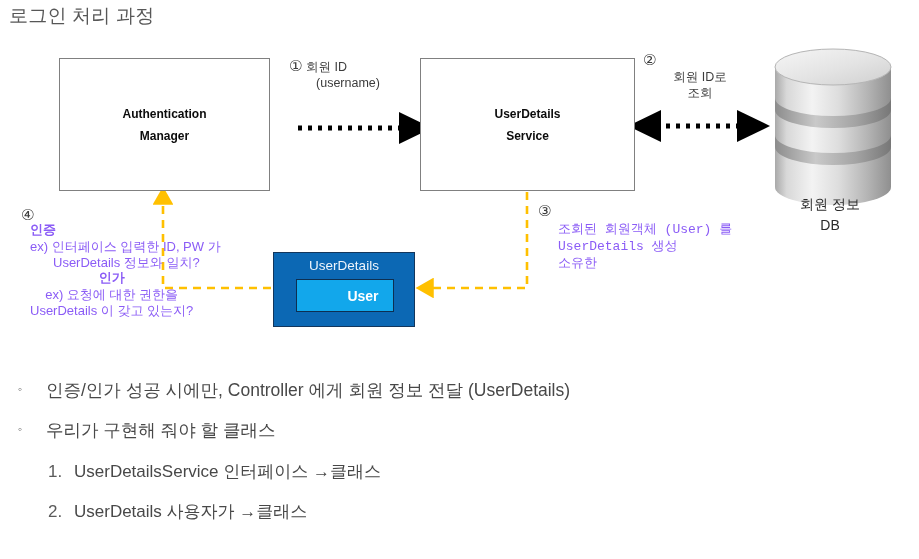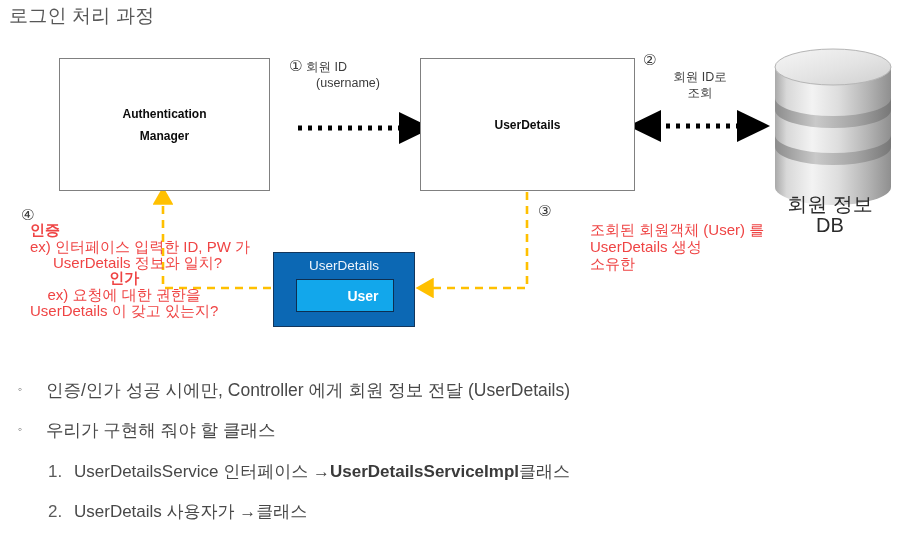--- a/index.html
+++ b/index.html
@@ -86,38 +86,38 @@
   }
   .flow-num-3 {
     position: absolute;
     left: 538px; top: 166px;
     font-size: 15px; color: #3c3c3c;
   }
 
   
   .annot {
     position: absolute;
-    font-size: 15px;
+    font-size: 13px;
     line-height: 16.5px;
-    color: #ef4444;
+    color: #8b5cf6;
     white-space: nowrap;
   }
   .annot .hd { font-weight: bold; }
   .annot .ind { padding-left: 23px; }
   #annot-authentication { left: 30px; top: 186px; }
   #annot-authorization  { left: 30px; top: 234px; text-align: center; }
-  #annot-step3 { left: 590px; top: 185px; line-height: 17px; }
+  #annot-step3 { left: 558px; top: 185px; line-height: 17px; font-family: Liberation Mono, monospace; }
 
   
   #db-label {
     position: absolute;
     left: 760px; top: 158px;
     width: 140px;
     text-align: center;
-    font-size: 20px;
+    font-size: 14px;
     line-height: 21px;
     color: #2b2b2b;
   }
 
   
   #userdetails-object {
     position: absolute;
     left: 273px; top: 216px;
     width: 142px; height: 75px;
     background: #0C68B4;
@@ -249,20 +249,21 @@
     <div class="node-box" id="auth-manager-box">
       <div>
         <span>Authentication</span>
         <span>Manager</span>
       </div>
     </div>
 
     <div class="node-box" id="userdetails-service-box">
       <div>
         <span>UserDetails</span>
+        <span>Service</span>
       </div>
     </div>
 
     <div class="arrow-label" id="label-1">
       <div class="l1"><span class="circ-num">①</span>
         <span>회원 ID</span></div>
       <div>(username)</div>
     </div>
 
     <div class="arrow-label" id="label-2">
@@ -314,21 +315,20 @@
     </div>
 
     <div class="bullet-row lvl1" id="bullet-1">
       <span class="marker ob">◦</span>
       <span>우리가 구현해 줘야 할 클래스</span>
     </div>
 
     <div class="bullet-row lvl2" id="bullet-2">
       <span class="marker">1.</span>
       <span>UserDetailsService 인터페이스 → </span>
-        <b>UserDetailsServiceImpl</b>
         <span> 클래스</span>
     </div>
 
     <div class="bullet-row lvl2" id="bullet-3">
       <span class="marker">2.</span>
       <span>UserDetails 사용자가 → </span>
         <span> 클래스</span>
     </div>
 
   </div>

